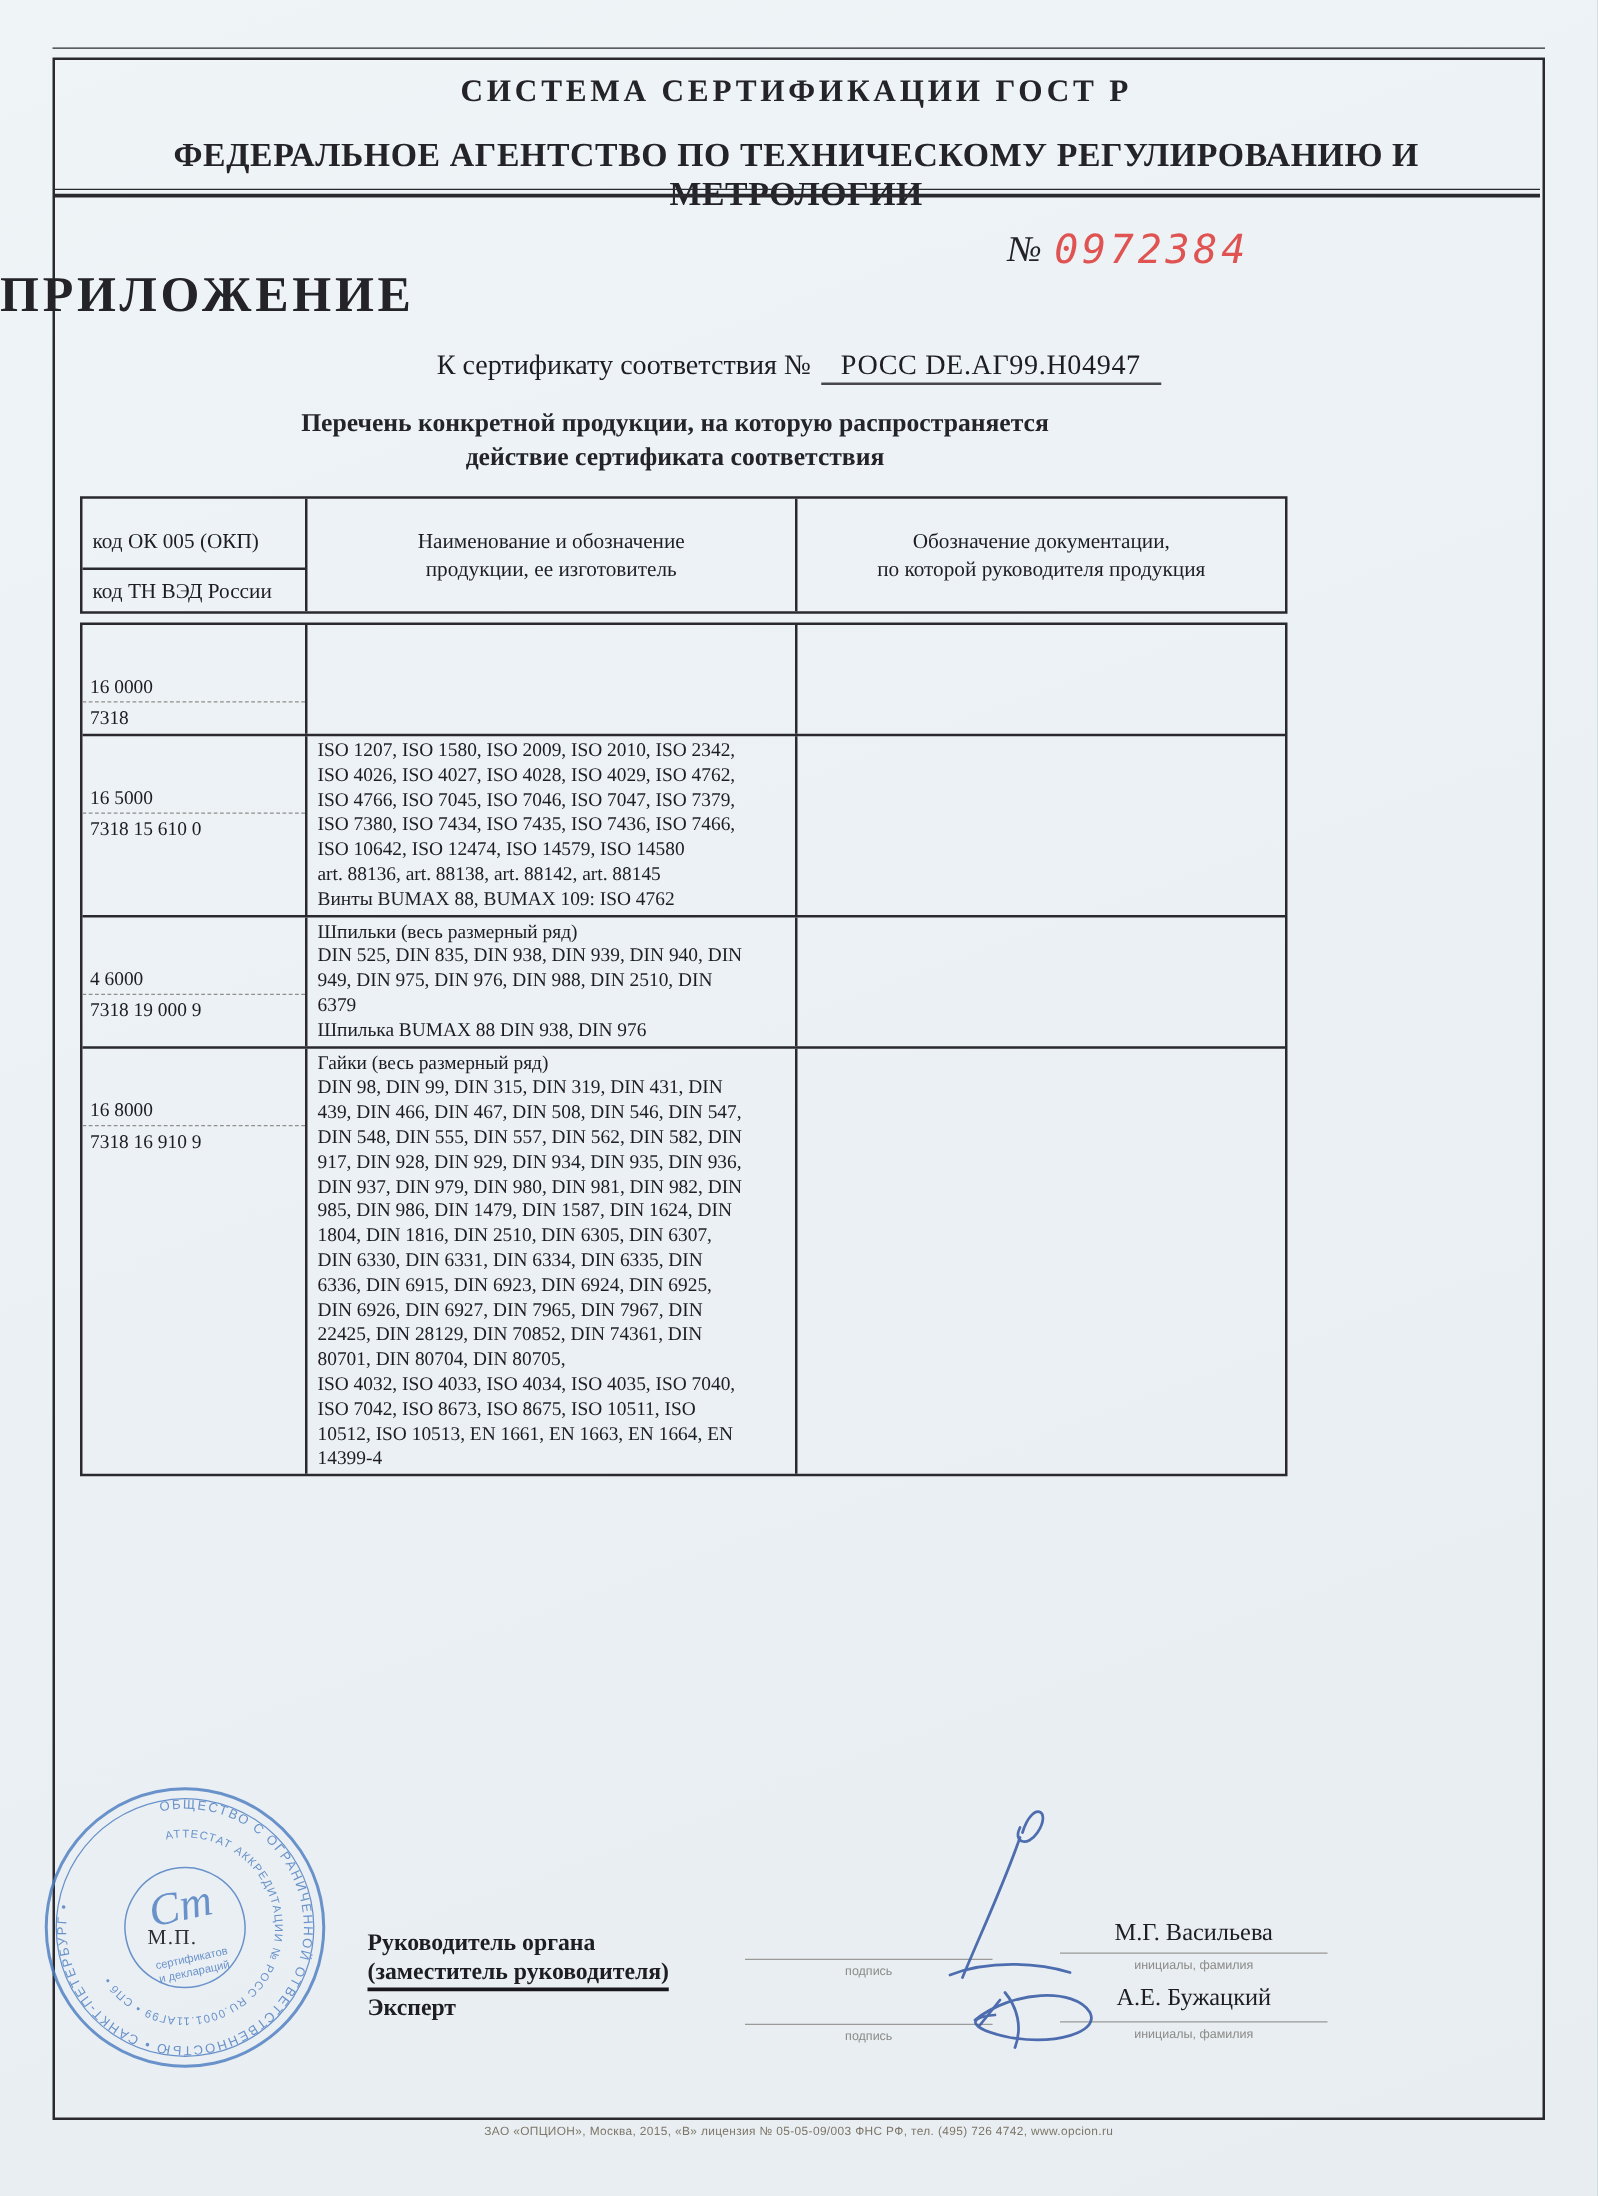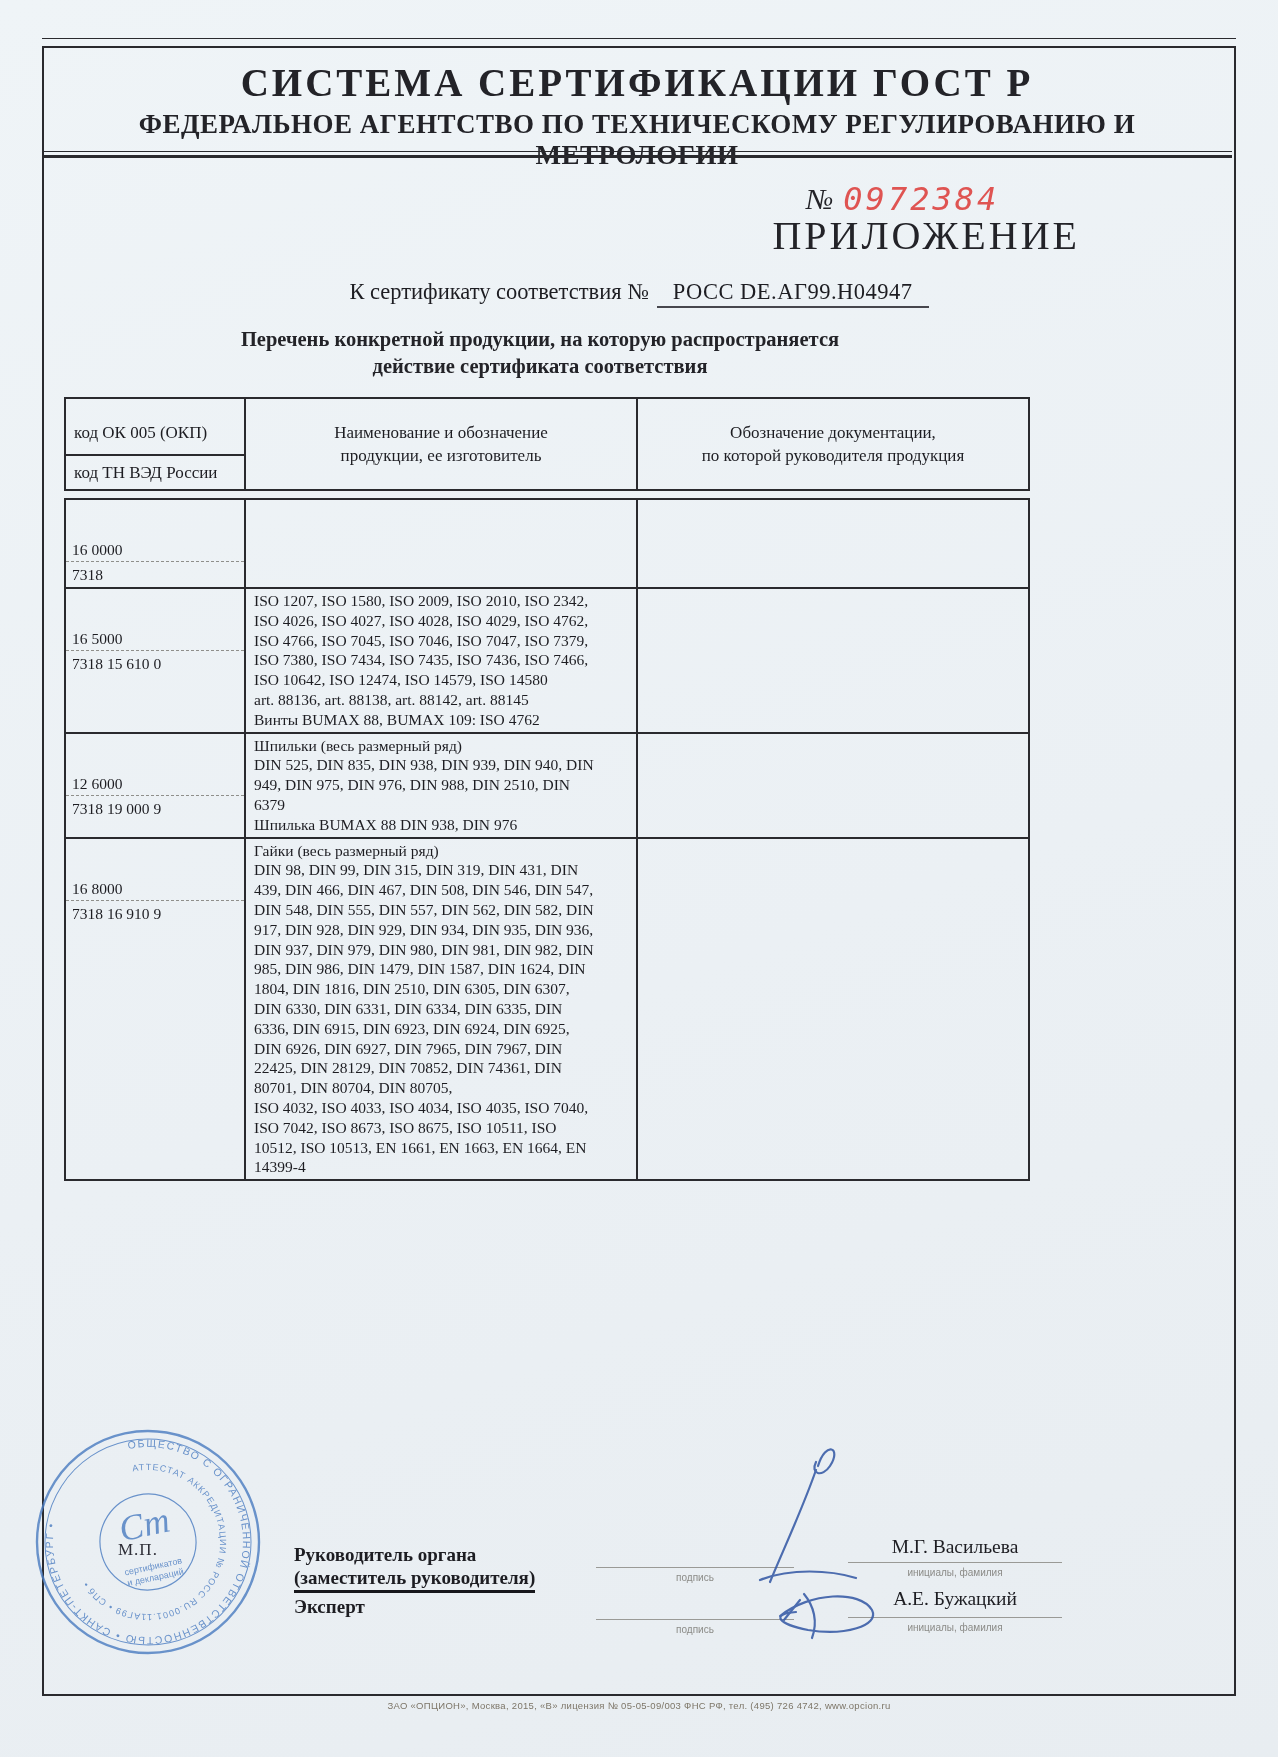--- a/index.html
+++ b/index.html
@@ -6,28 +6,28 @@
   .page{position:relative;width:1278px;height:1757px;margin:0 auto;
         background:linear-gradient(160deg,#eff4f7 0%,#ebf0f4 55%,#e8edf1 100%);
         font-family:"Liberation Serif",serif;color:#1d1d22;overflow:hidden;}
   
   .top-extra-line{position:absolute;left:42px;top:38px;width:1194px;height:1px;background:#2a2a2e;}
   .frame{position:absolute;left:42px;top:46px;width:1190px;height:1646px;border:2px solid #2a2a2e;}
   .sep-thin{position:absolute;left:44px;top:151px;width:1188px;height:1px;background:#2a2a2e;}
   .sep-thick{position:absolute;left:44px;top:155px;width:1188px;height:3px;background:#2a2a2e;}
   
   .h1{position:absolute;top:60px;left:42px;width:1190px;text-align:center;
-      font-size:39px;font-weight:bold;letter-spacing:3px;color:#232328;}
+      font-size:25px;font-weight:bold;letter-spacing:3px;color:#232328;}
   .h2{position:absolute;top:109px;left:42px;width:1190px;text-align:center;
       font-size:27px;font-weight:bold;letter-spacing:0.5px;color:#232328;}
   .docno{position:absolute;top:180px;left:806px;font-size:29px;color:#232328;font-style:italic;}
   .docno .num{font-family:"DejaVu Sans Mono",monospace;font-size:32px;color:#df5452;
               letter-spacing:3px;margin-left:10px;vertical-align:-1px;}
-  .title{position:absolute;top:212px;left:0;width:1080px;text-align:right;
-         font-size:40px;font-weight:normal;letter-spacing:3px;color:#232328;}
+  .title{position:absolute;top:212px;left:0;width:1080px;text-align:left;
+         font-size:40px;font-weight:bold;letter-spacing:3px;color:#232328;}
   .certline{position:absolute;top:279px;left:0;width:1278px;text-align:center;font-size:22.5px;}
   .certline .certnum{display:inline-block;border-bottom:2px solid #47474d;
                      padding:0 16px 1px;margin-left:8px;letter-spacing:.5px;}
   .subtitle{position:absolute;top:326px;left:0;width:1080px;text-align:center;
             font-size:20.5px;font-weight:bold;line-height:27px;white-space:pre-line;color:#232328;}
   
   .thead{position:absolute;left:64px;top:397px;width:966px;height:94px;
          border:2px solid #2a2a2e;display:flex;box-sizing:border-box;font-size:17px;line-height:23px;}
   .hc1{width:180px;border-right:2px solid #2a2a2e;display:flex;flex-direction:column;box-sizing:border-box;}
   .hc1 .top{flex:1.3;border-bottom:2px solid #2a2a2e;display:flex;align-items:center;padding-left:8px;margin-top:12px;}
@@ -127,21 +127,21 @@
 ISO 4026, ISO 4027, ISO 4028, ISO 4029, ISO 4762,
 ISO 4766, ISO 7045, ISO 7046, ISO 7047, ISO 7379,
 ISO 7380, ISO 7434, ISO 7435, ISO 7436, ISO 7466,
 ISO 10642, ISO 12474, ISO 14579, ISO 14580
 art. 88136, art. 88138, art. 88142, art. 88145
 Винты BUMAX 88, BUMAX 109: ISO 4762</div>
       <div class="cell3"></div>
     </div>
     <div class="trow r3">
       <div class="cell1">
-        <div class="okp">12 6000</div>
+        <div class="okp">4 6000</div>
         <div class="tnved">7318 19 000 9</div>
       </div>
       <div class="cell2">Шпильки (весь размерный ряд)
 DIN 525, DIN 835, DIN 938, DIN 939, DIN 940, DIN
 949, DIN 975, DIN 976, DIN 988, DIN 2510, DIN
 6379
 Шпилька BUMAX 88 DIN 938, DIN 976</div>
       <div class="cell3"></div>
     </div>
     <div class="trow r4">

